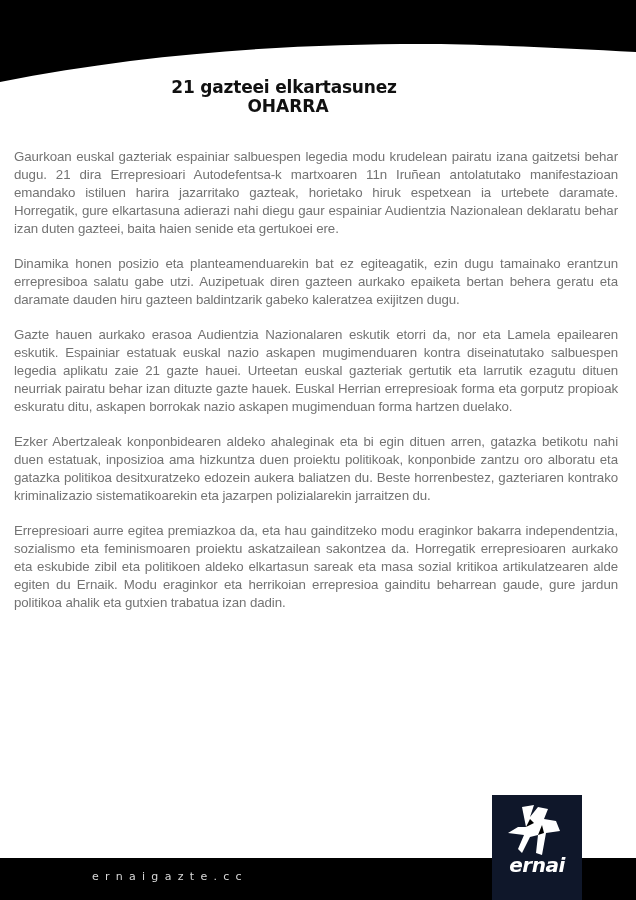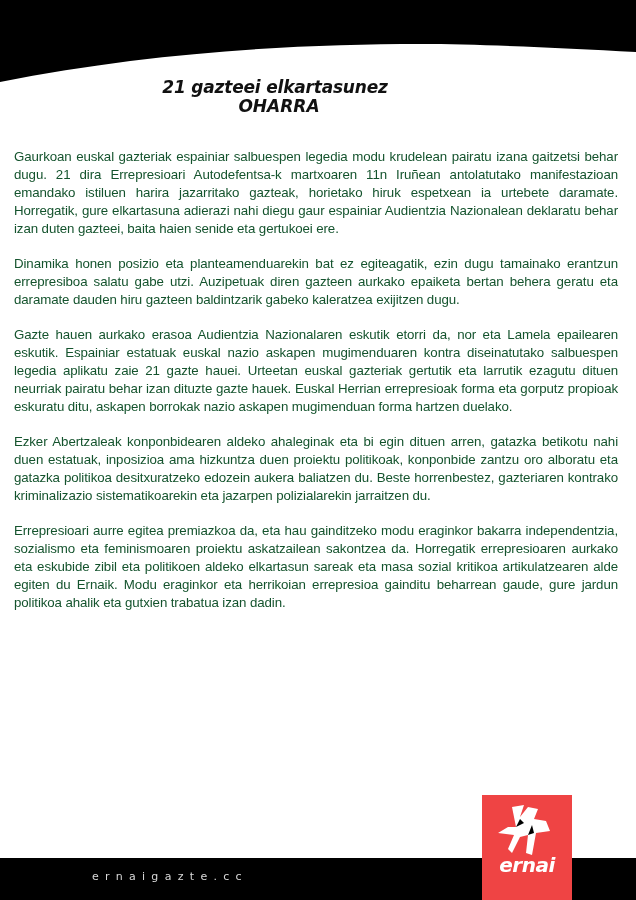--- a/index.html
+++ b/index.html
@@ -18,26 +18,25 @@
     .top-curve {
       position: absolute;
       left: 0;
       top: 0;
       width: 636px;
       height: 110px;
     }
     .title-block {
       position: absolute;
       top: 78px;
-      left: 8px;
+      left: 17px;
       width: 520px;
       text-align: center;
       font-family: "DejaVu Sans", sans-serif;
       font-weight: bold;
-      font-style: italic;
       color: #111;
       line-height: 19px;
     }
     .title-line1 {
       font-size: 17px;
       display: block;
       padding-left: 14px;
       letter-spacing: -0.2px;
     }
     .title-line2 {
@@ -50,21 +49,21 @@
       top: 148px;
       left: 14px;
       width: 604px;
     }
     .para {
       margin: 0 0 17px 0;
       font-size: 12.4px;
       line-height: 18px;
       text-align: justify;
       letter-spacing: -0.1px;
-      color: #14532d;
+      color: #737373;
       font-family: "Liberation Sans", sans-serif;
       font-size: 13.3px;
     }
     .bottom-bar {
       position: absolute;
       left: 0;
       top: 858px;
       width: 636px;
       height: 42px;
       background: #000;
@@ -74,25 +73,25 @@
       left: 44px;
       top: 870px;
       font-family: "DejaVu Sans", sans-serif;
       font-size: 11px;
       color: #d8d8d8;
       letter-spacing: 6.3px;
       margin-left: 48px;
     }
     .logo-box {
       position: absolute;
-      left: 482px;
+      left: 492px;
       top: 795px;
       width: 90px;
       height: 105px;
-      background: #ef4444;
+      background: #0f172a;
     }
     .logo-mark {
       position: absolute;
       left: 12px;
       top: 8px;
       width: 62px;
       height: 56px;
     }
     .logo-text {
       position: absolute;

